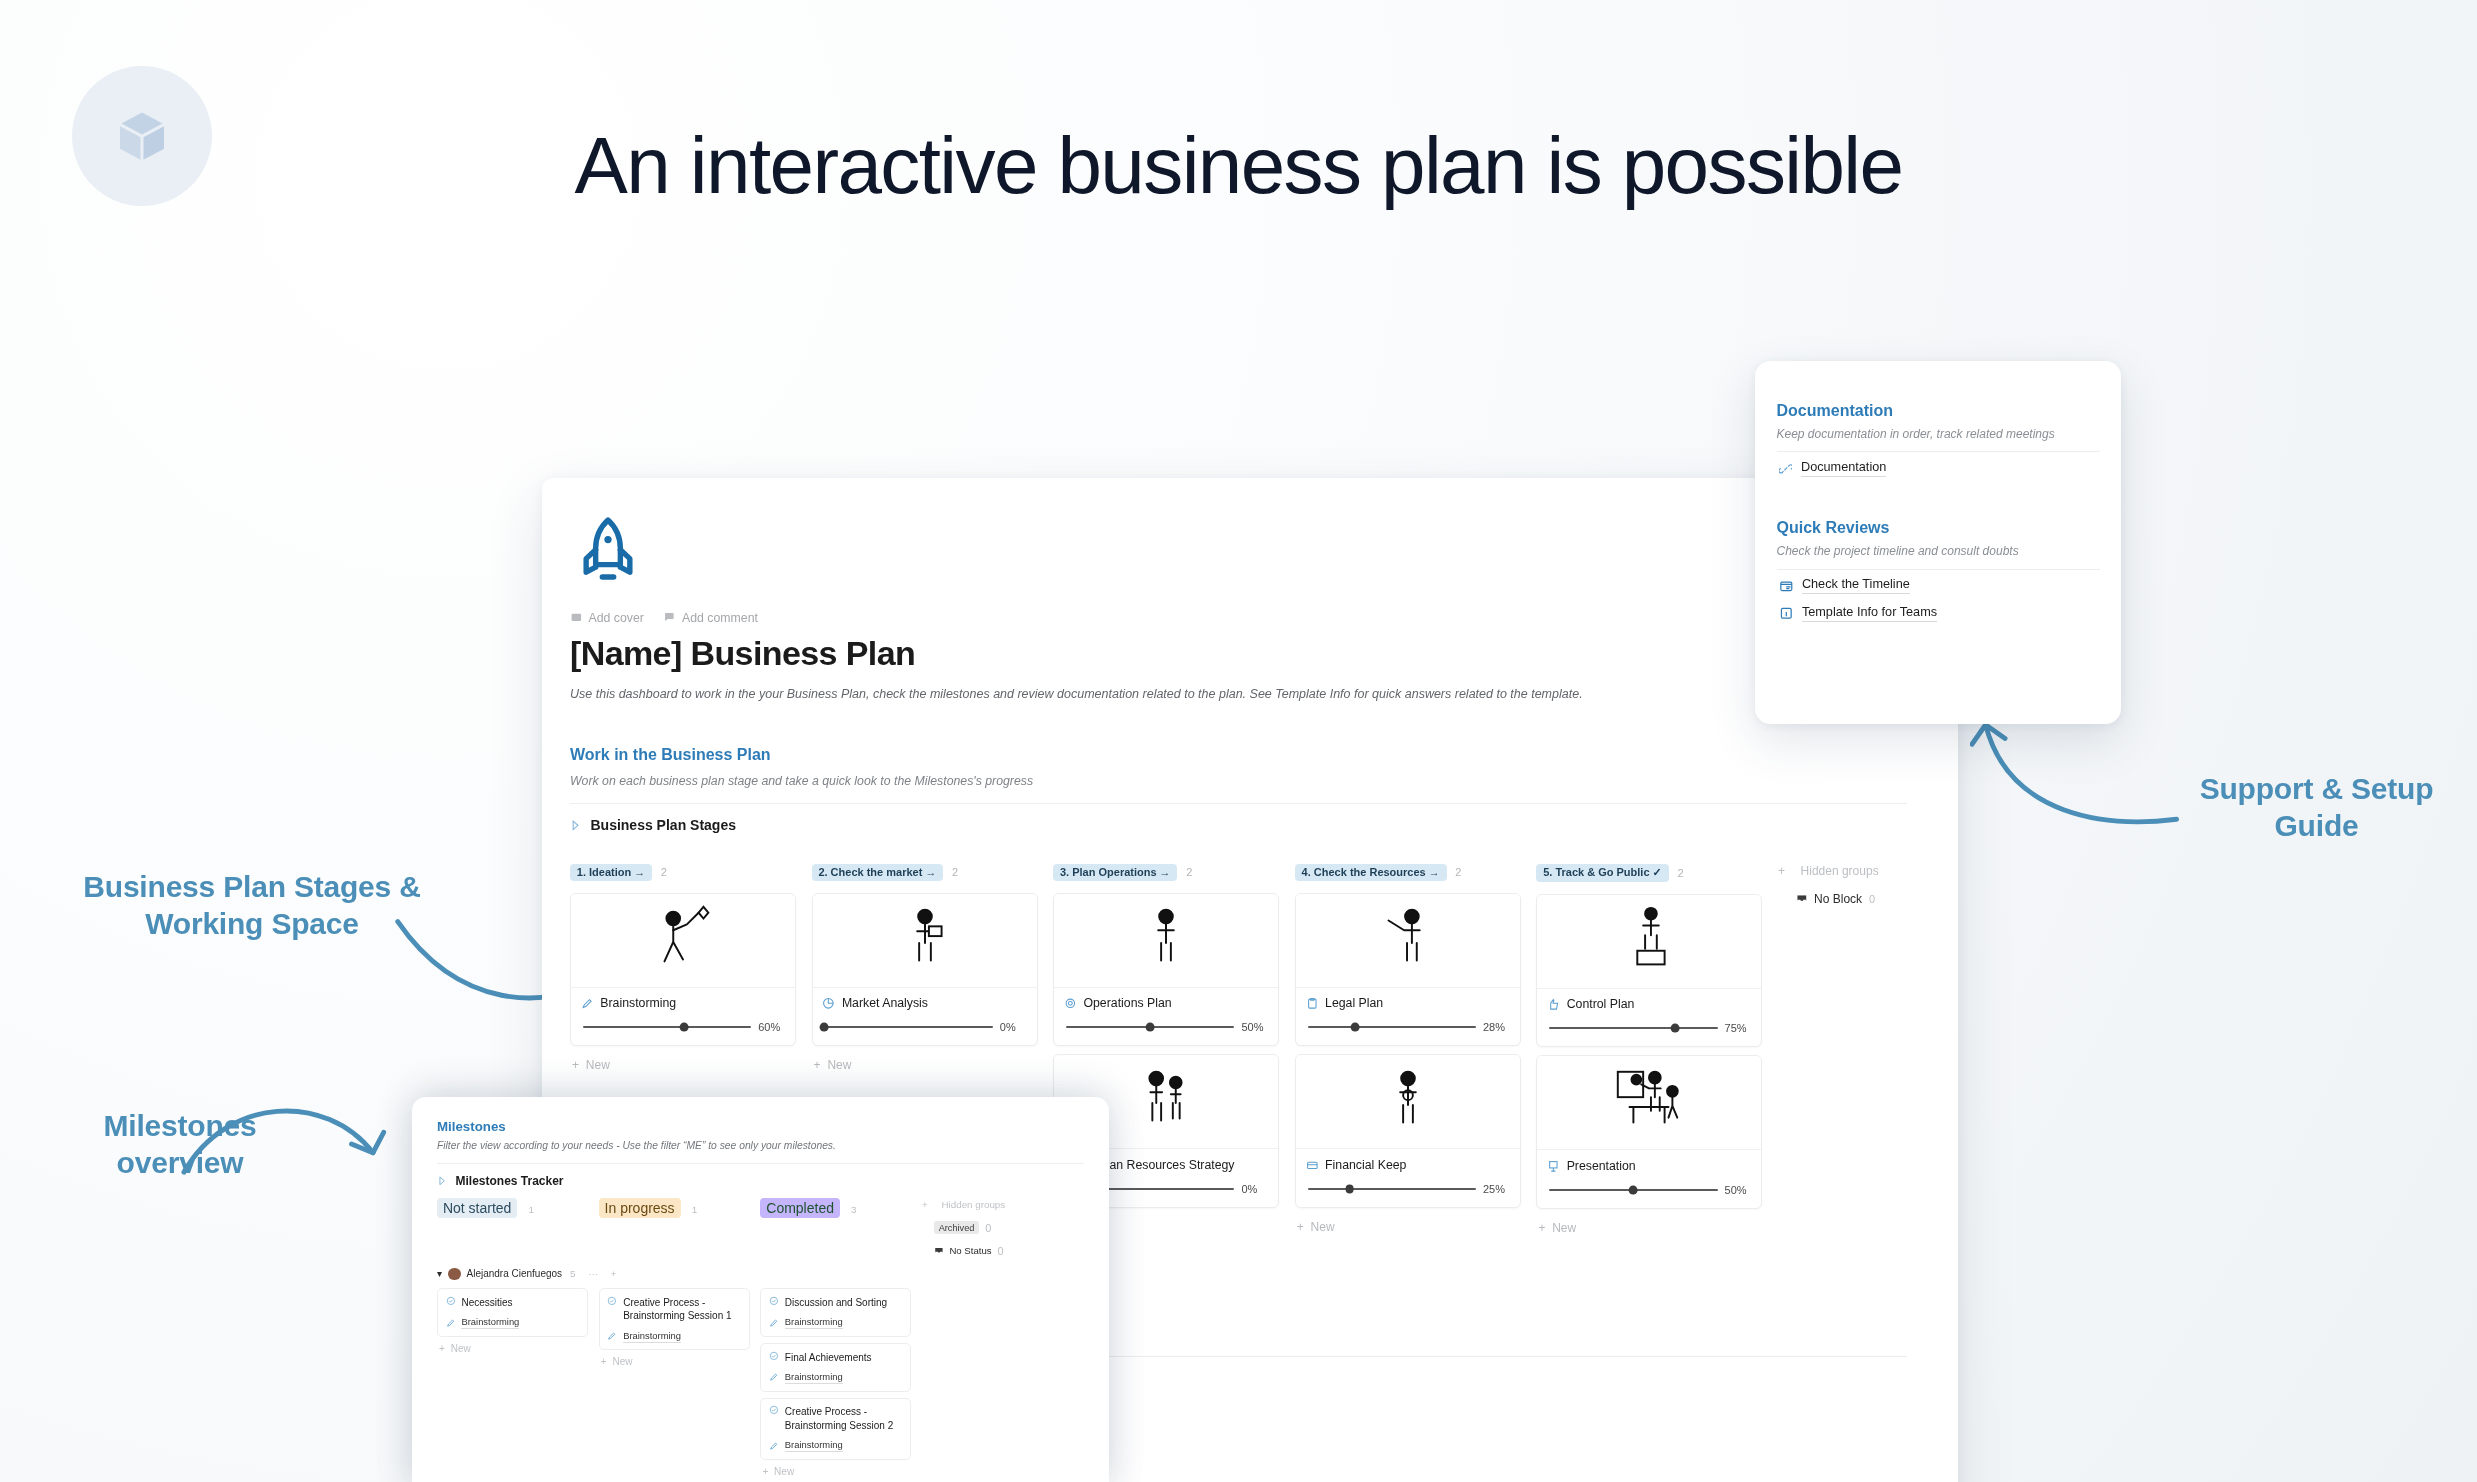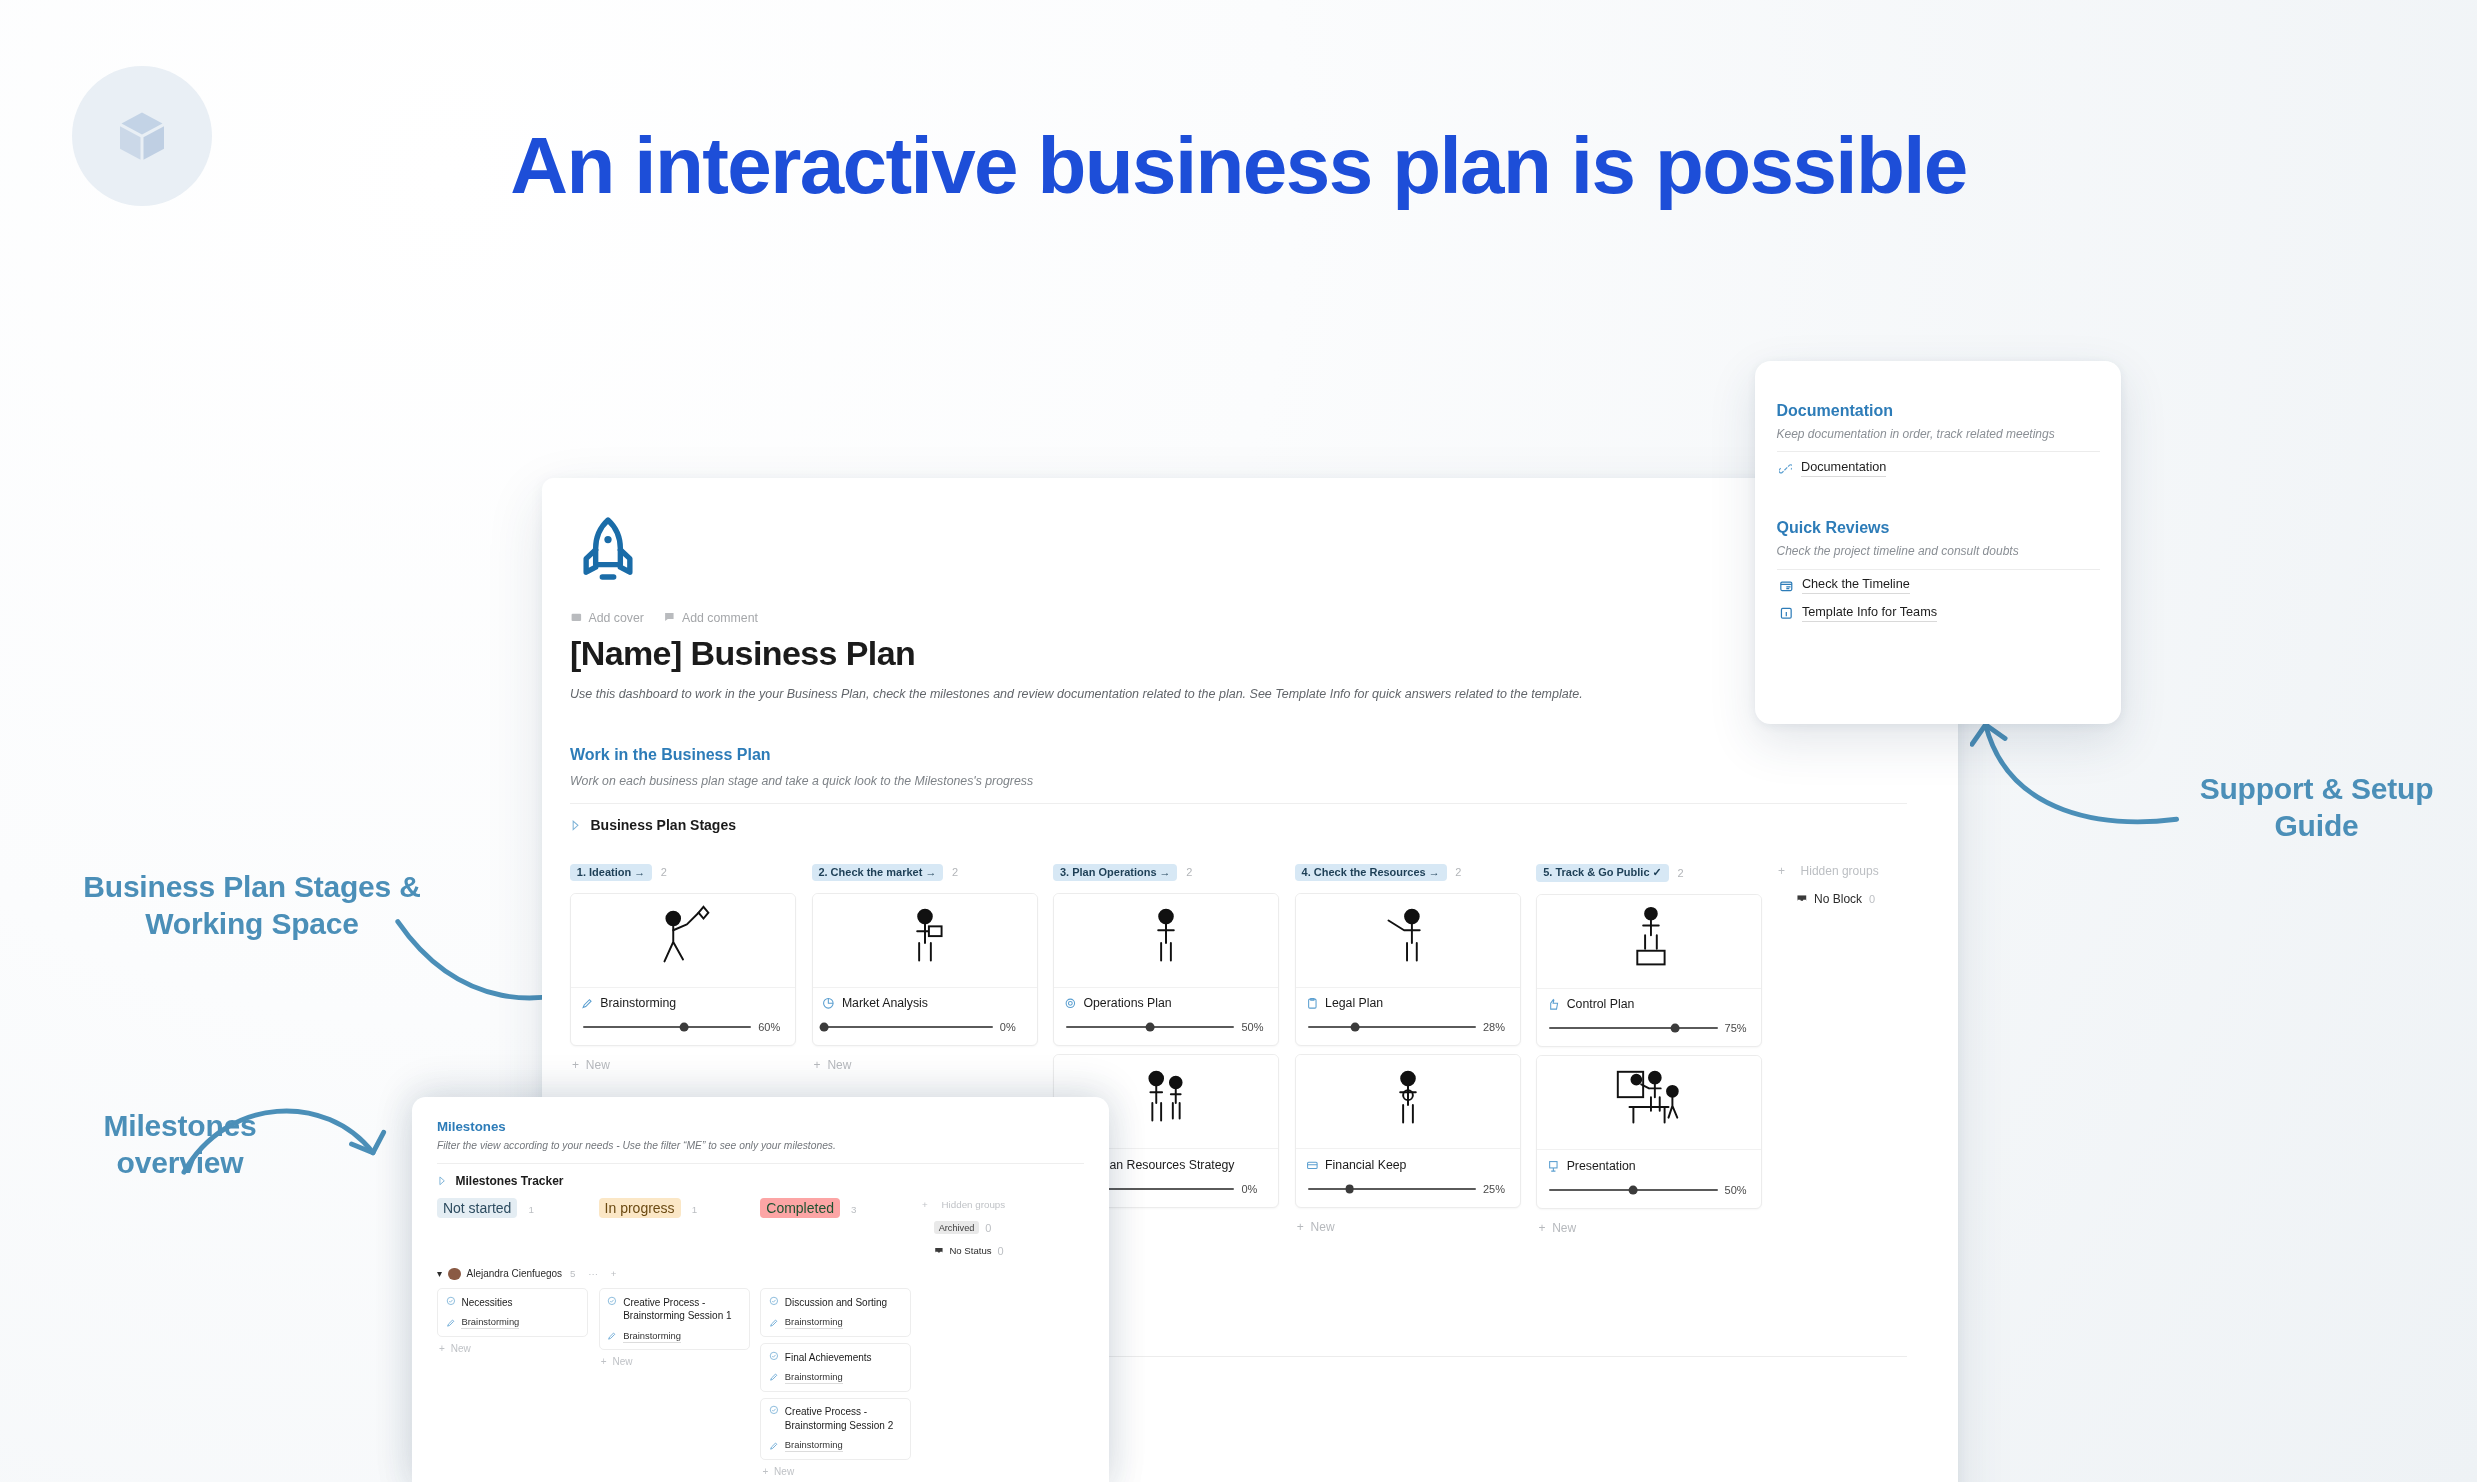--- a/index.html
+++ b/index.html
@@ -16,22 +16,22 @@
   .logo-wrap {
     position: absolute; left: 72px; top: 66px;
     width: 140px; height: 140px; border-radius: 50%;
     background: #e9eff5; display: flex; align-items: center; justify-content: center;
   }
 
   
   .hero {
     position: absolute; left: 50%; transform: translateX(-50%);
     top: 119px; width: 1463px; text-align: center;
-    font-size: 80px; line-height: 1.18; font-weight: 700;
-    color: #1d4ed8; letter-spacing: -1.6px;
+    font-size: 80px; line-height: 1.18; font-weight: 400;
+    color: #0f172a; letter-spacing: -1.6px;
   }
 
   
   .anno {
     position: absolute; color: #4b8fb8; font-weight: 700;
     text-align: center; line-height: 1.24; letter-spacing: -0.2px;
   }
   .anno-stages { left: 57px; top: 868px; width: 390px; font-size: 30px; }
   .anno-miles  { left: 68px; top: 1107px; width: 224px; font-size: 30px; }
   .anno-support{ left: 2175px; top: 770px; width: 283px; font-size: 30px; }
@@ -127,21 +127,21 @@
   .m-db {
     display: flex; align-items: center; gap: 6.8px;
     border-top: 1px solid #eee; margin-top: 11.7px; padding-top: 9.8px;
     font-size: 12px; font-weight: 700; color: #1b1b1b;
   }
   .m-board { display: flex; gap: 10.7px; margin-top: 11.7px; align-items: flex-start; }
   .m-col { width: 151px; flex: 0 0 151px; }
   .m-chip { font-size: 14px; font-weight: 400; border-radius: 3.9px; padding: 2px 5.9px; }
   .m-chip.ns { background: #e4edf3; color: #2d4c60; }
   .m-chip.ip { background: #fbe7c6; color: #6b4a12; }
-  .m-chip.cp { background: #fca5a5; color: #1e5231; }
+  .m-chip.cp { background: #c4b5fd; color: #1e5231; }
   .m-cnt { font-size: 9.8px; color: #bbbec2; margin-left: 6.8px; }
   .grp-row { display: flex; align-items: center; gap: 5.9px; margin: 10.7px 0 7.8px 0; font-size: 10px; color: #2b2b2b; }
   .avatar { width: 12.7px; height: 12.7px; border-radius: 50%; background: #8a5a44; display:inline-block; }
   .mcard {
     border: 1px solid #ededed; border-radius: 4.9px; background: #fff;
     padding: 6.8px 7.8px; margin-bottom: 5.9px;
   }
   .mcard-ttl { display: flex; gap: 5.9px; align-items: flex-start; font-size: 10px; color: #1b1b1b; line-height: 1.35; }
   .mtag { display: flex; align-items: center; gap: 5.9px; margin-top: 6.8px; font-size: 9.4px; color: #333; }
   .mtag .u { border-bottom: 1px solid #dcdcdc; padding-bottom: 1px; }

